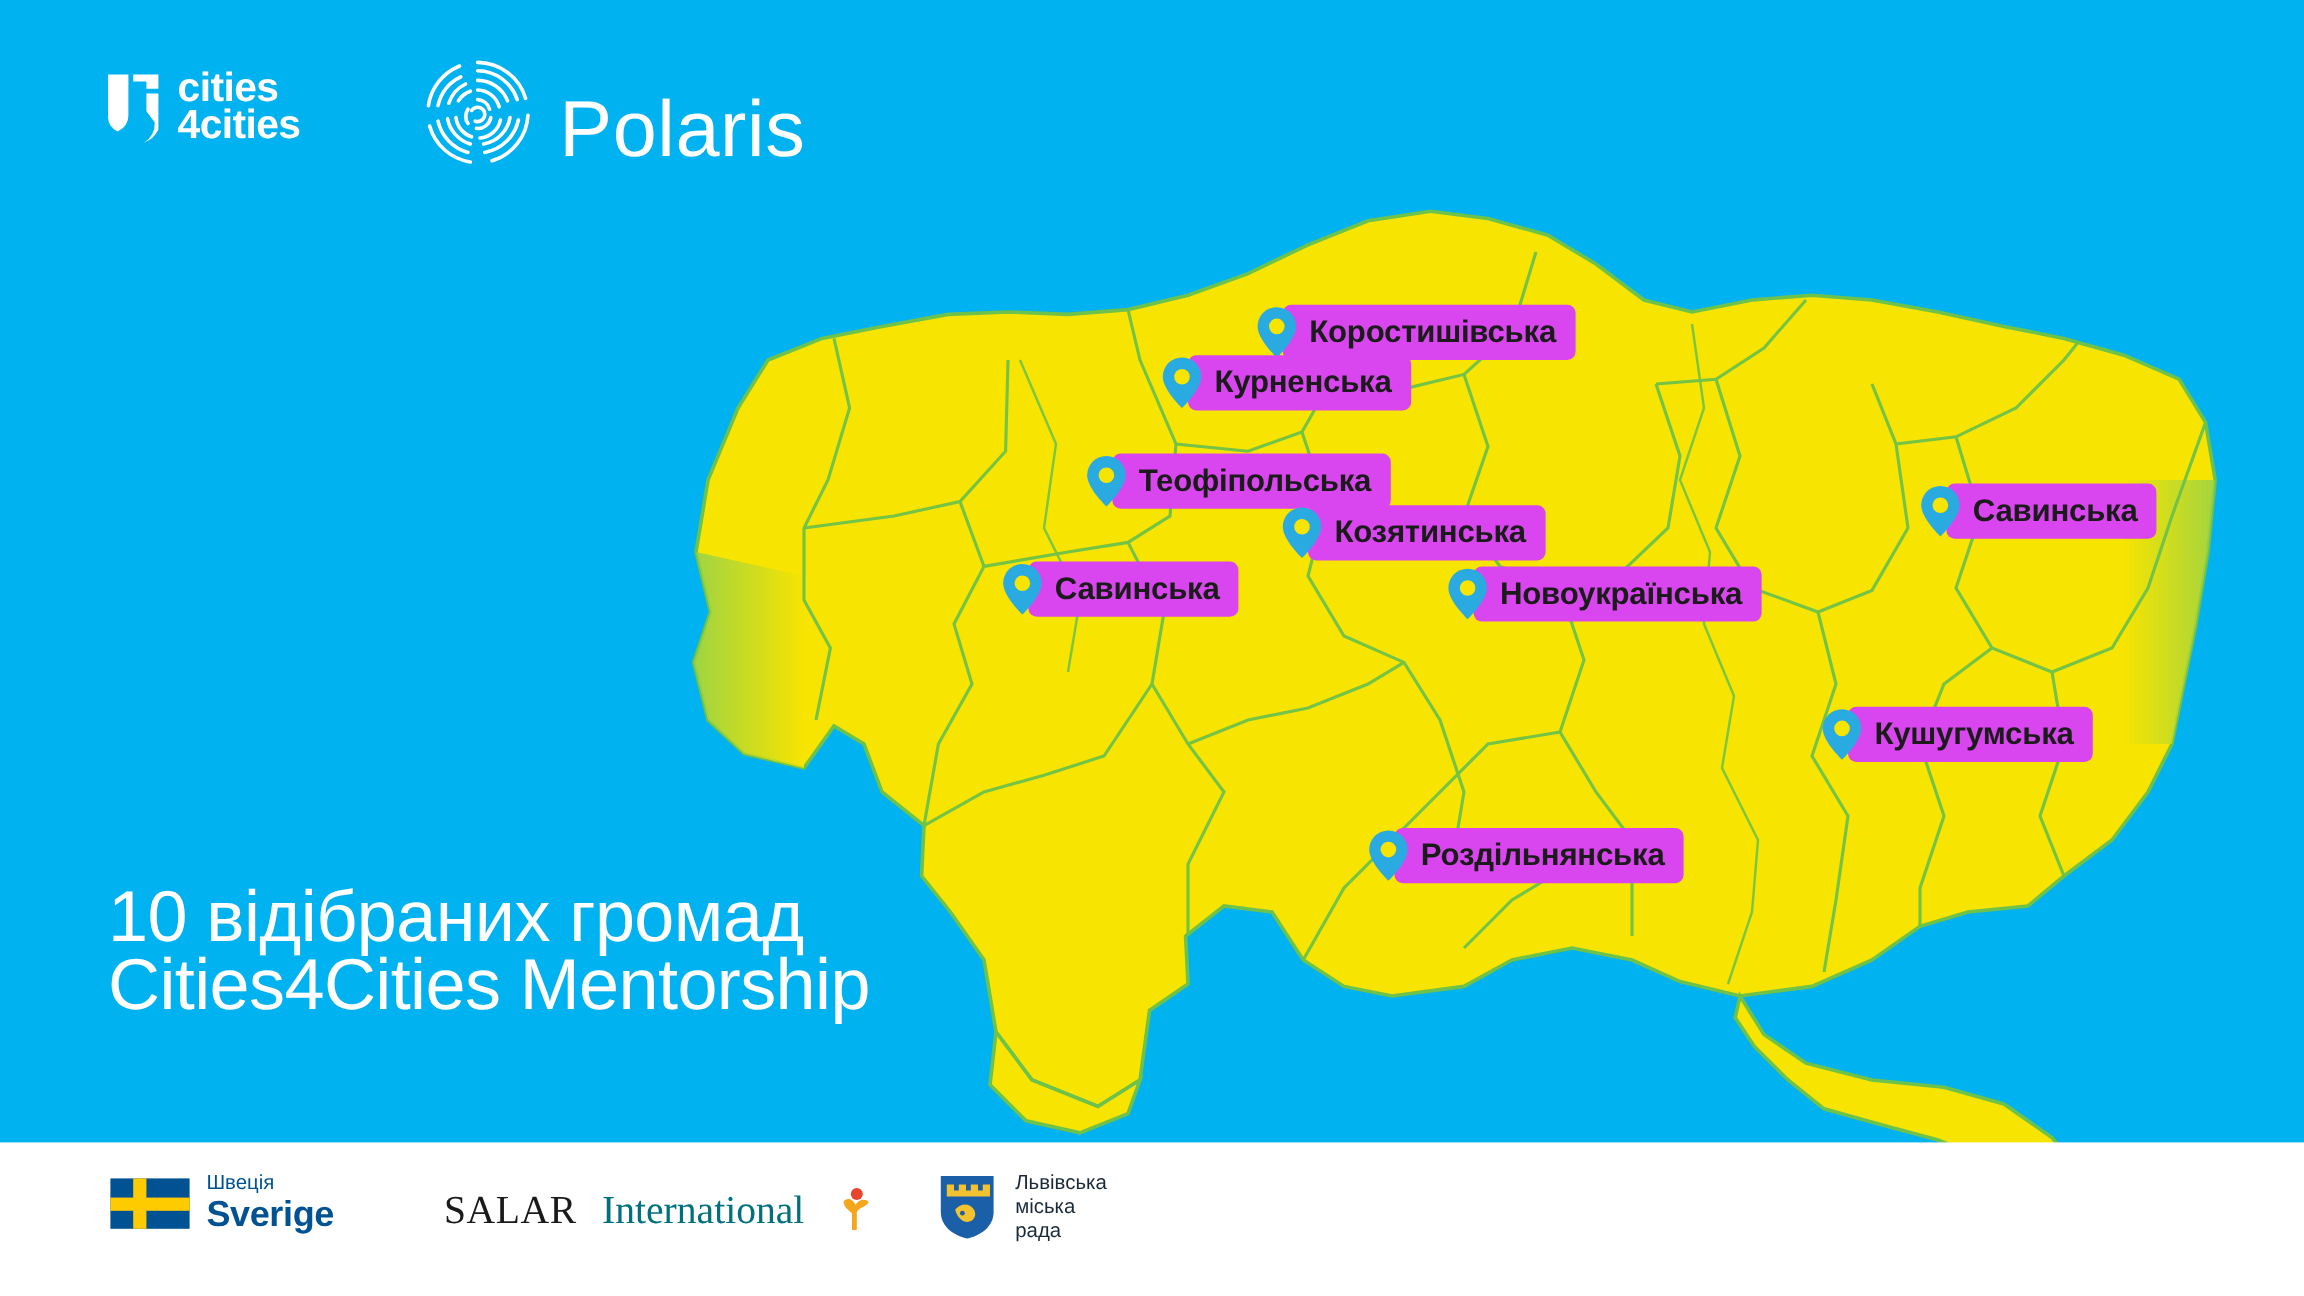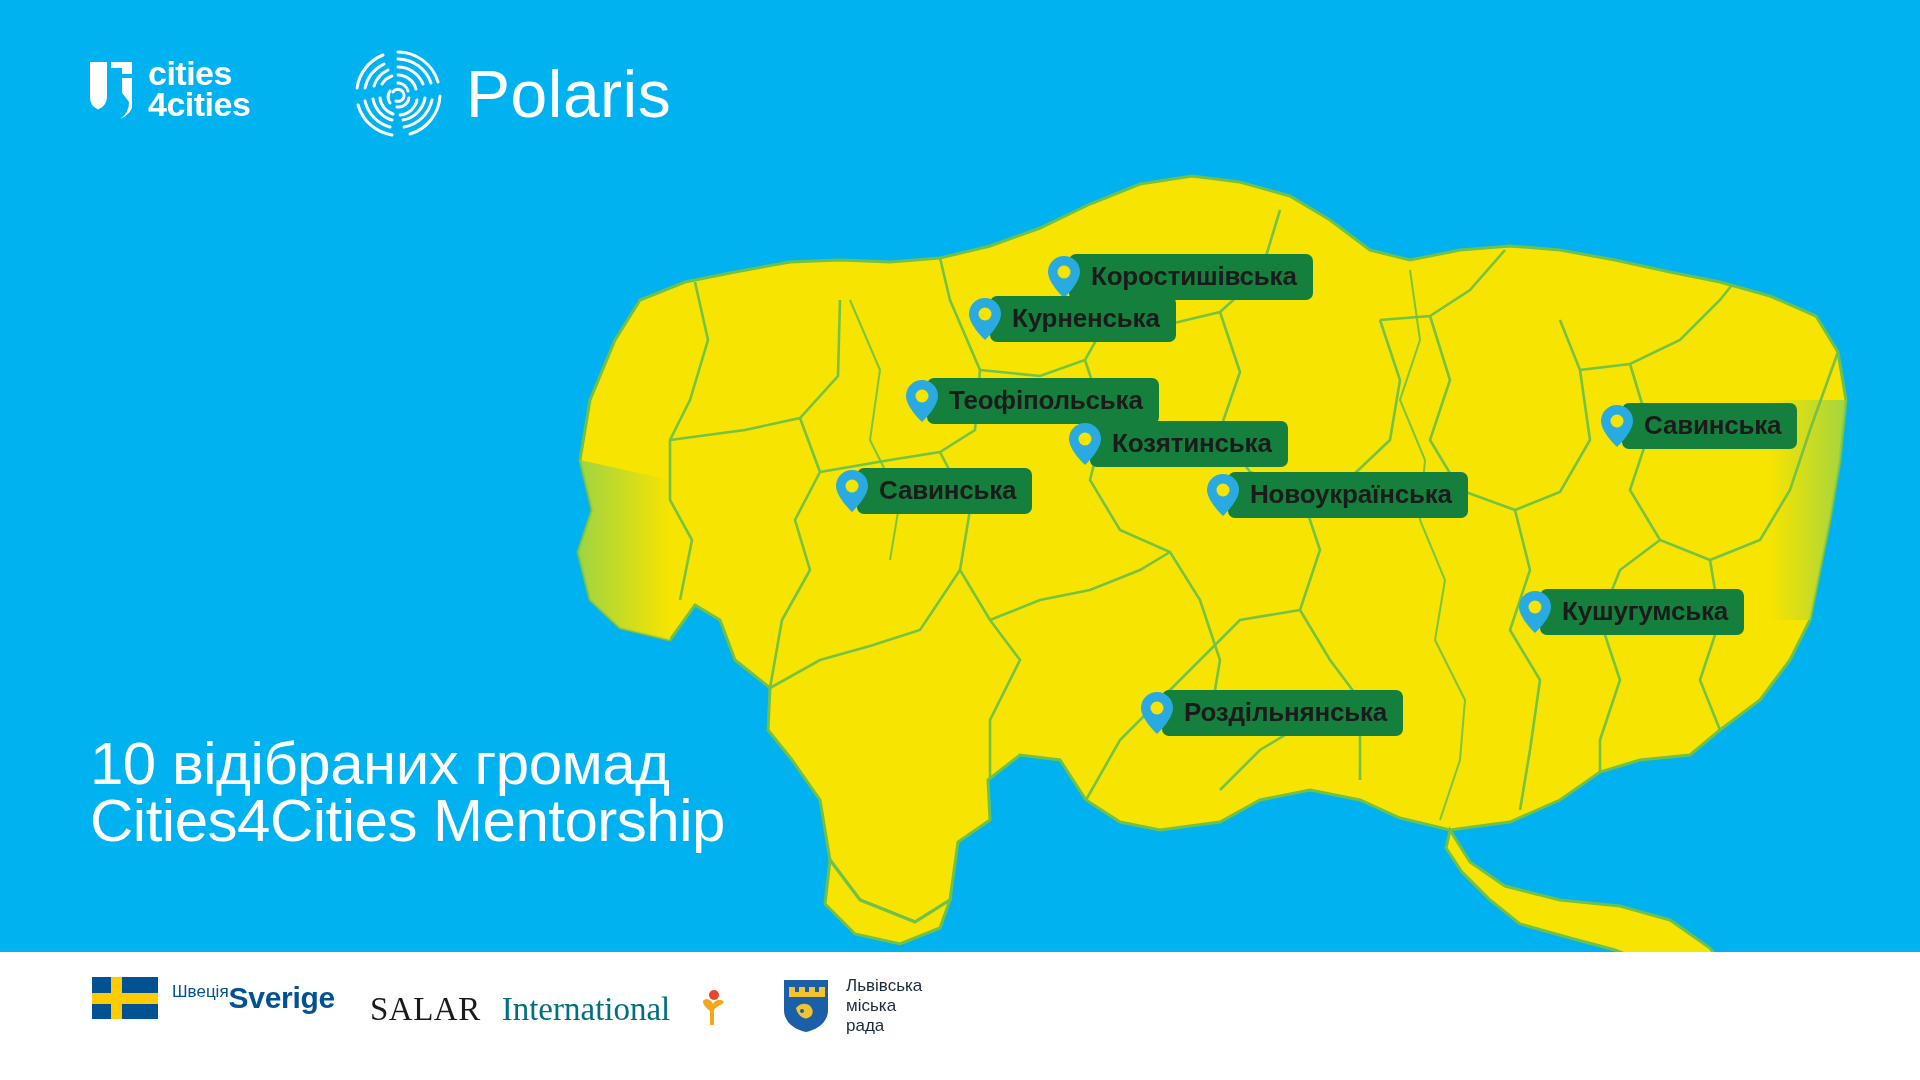--- a/index.html
+++ b/index.html
@@ -9,49 +9,49 @@
   #stage{position:absolute;left:0;top:0;width:1920px;height:1080px;background:#00b2ef;overflow:hidden}
 
   
   #header{position:absolute;left:0;top:0;width:1920px;height:180px;z-index:40}
 
   #c4c-logo{position:absolute;left:88px;top:58px;display:flex;align-items:flex-end;gap:14px}
   #c4c-shield{width:46px;height:62px;position:relative}
   #c4c-wordmark{color:#fff;font-weight:bold;font-size:34px;line-height:31px;letter-spacing:-0.5px}
   #c4c-wordmark div{white-space:nowrap}
 
-  #polaris-logo{position:absolute;left:352px;top:48px;display:flex;align-items:center;gap:22px}
+  #polaris-logo{position:absolute;left:352px;top:48px;display:flex;align-items:flex-end;gap:22px}
   #polaris-mark{width:92px;height:92px}
   #polaris-word{color:#fff;font-size:66px;font-weight:normal;letter-spacing:0.5px;line-height:1}
 
   
   #map-wrap{position:absolute;left:520px;top:100px;width:1400px;height:880px;z-index:10}
   #map-svg{width:100%;height:100%;display:block}
 
   
   .pin-group{position:absolute;display:flex;align-items:center;z-index:30}
   .pin-icon{width:34px;height:44px;flex:0 0 auto;position:relative;z-index:2}
-  .pin-label{background:#15803d;color:#1b1b1b;font-weight:bold;font-size:26px;line-height:1;
+  .pin-label{background:#d946ef;color:#1b1b1b;font-weight:bold;font-size:26px;line-height:1;
              padding:9px 16px 11px 22px;border-radius:7px;margin-left:-12px;white-space:nowrap;
              font-family:"Liberation Sans",sans-serif;letter-spacing:-0.2px;position:relative;z-index:1}
 
   
   #headline{position:absolute;left:90px;top:735px;z-index:40;color:#fff;
             font-weight:normal;font-size:60px;line-height:57px;letter-spacing:-0.5px;white-space:nowrap}
 
   
   #footer{position:absolute;left:0;top:952px;width:1920px;height:128px;background:#ffffff;z-index:50}
 
   .f-logo{position:absolute;display:flex;align-items:center}
 
   #logo-sweden{left:92px;top:25px;gap:14px}
   #sw-flag{width:66px;height:42px;position:relative;background:#005293;flex:0 0 auto}
   #sw-flag .v{position:absolute;left:19px;top:0;width:11px;height:42px;background:#fecb00}
   #sw-flag .h{position:absolute;left:0;top:16px;width:66px;height:11px;background:#fecb00}
-  #sw-text{display:flex;flex-direction:row;justify-content:center;line-height:1}
+  #sw-text{display:flex;flex-direction:column;justify-content:center;line-height:1}
   #sw-top{color:#005293;font-size:17px;margin-bottom:4px;font-family:"Liberation Sans",sans-serif}
   #sw-bot{color:#005293;font-size:30px;font-weight:bold;letter-spacing:-0.3px}
 
   #logo-salar{left:370px;top:36px;gap:23px;align-items:flex-end}
   #salar-a{color:#1a1a1a;font-size:33px;font-family:"Liberation Serif",serif;letter-spacing:0.5px;line-height:1}
   #salar-b{color:#00707f;font-size:33px;font-family:"Liberation Serif",serif;line-height:1;margin-left:-2px}
   #salar-mark{width:30px;height:38px;margin-left:4px;flex:0 0 auto}
 
   #logo-lviv{left:782px;top:24px;gap:16px}
   #lviv-crest{width:48px;height:56px;flex:0 0 auto}

